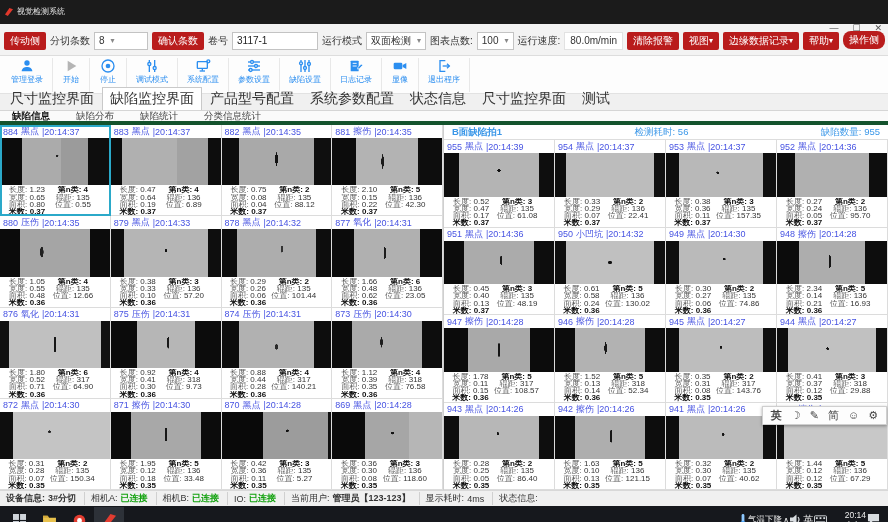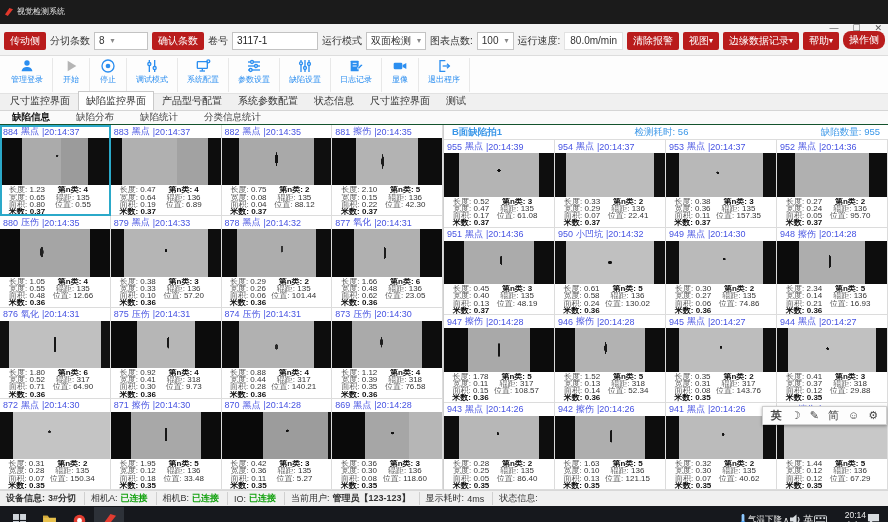--- a/index.html
+++ b/index.html
@@ -29,23 +29,23 @@
 
   
   .actionbar{height:38px;background:#fdfdfd;border-bottom:1px solid #e2e2e2;display:flex;align-items:center;padding:0 2px;}
   .abtn{display:flex;flex-direction:column;align-items:center;gap:1px;
     padding:0 9px;height:34px;border-right:1px solid #e8e8e8;cursor:pointer;}
   .abtn svg{width:18px;height:16px;}
   .abtn .alabel{font-size:8px;color:#2b8ef0;white-space:nowrap;line-height:9px;}
 
   
   .tabs{height:17px;background:#f0f0f0;display:flex;align-items:flex-end;padding:1px 2px 0 2px;border-bottom:1px solid #d5d5d5;}
-  .tab{font-size:10px;color:#333;padding:2px 7px;border:1px solid transparent;border-bottom:none;cursor:pointer;white-space:nowrap;font-family:Liberation Mono, monospace;}
+  .tab{font-size:14px;color:#333;padding:2px 7px;border:1px solid transparent;border-bottom:none;cursor:pointer;white-space:nowrap;font-family:Liberation Mono, monospace;}
   .tab.active{background:#fff;border-color:#c9c9c9;}
-  .subtabs{height:14px;background:#fafafa;display:flex;align-items:center;padding:0 12px;gap:26px;border-bottom:1px solid #14532d;}
+  .subtabs{height:14px;background:#fafafa;display:flex;align-items:center;padding:0 12px;gap:26px;border-bottom:4px solid #14532d;}
   .subtab{font-size:9.5px;color:#444;cursor:pointer;white-space:nowrap;}
   .subtab.active{font-weight:bold;color:#111;}
 
   
   .content{height:365px;display:flex;}
   .panel{width:50%;display:flex;flex-direction:column;border-right:1px solid #cfcfcf;}
   .panel:last-child{border-right:none;}
   .panel-head{height:15px;display:flex;align-items:center;justify-content:space-between;
     padding:0 8px;border-bottom:1px solid #ddd;background:#fff;}
   .panel-head span{font-size:9.5px;color:#3a97e8;white-space:nowrap;}

